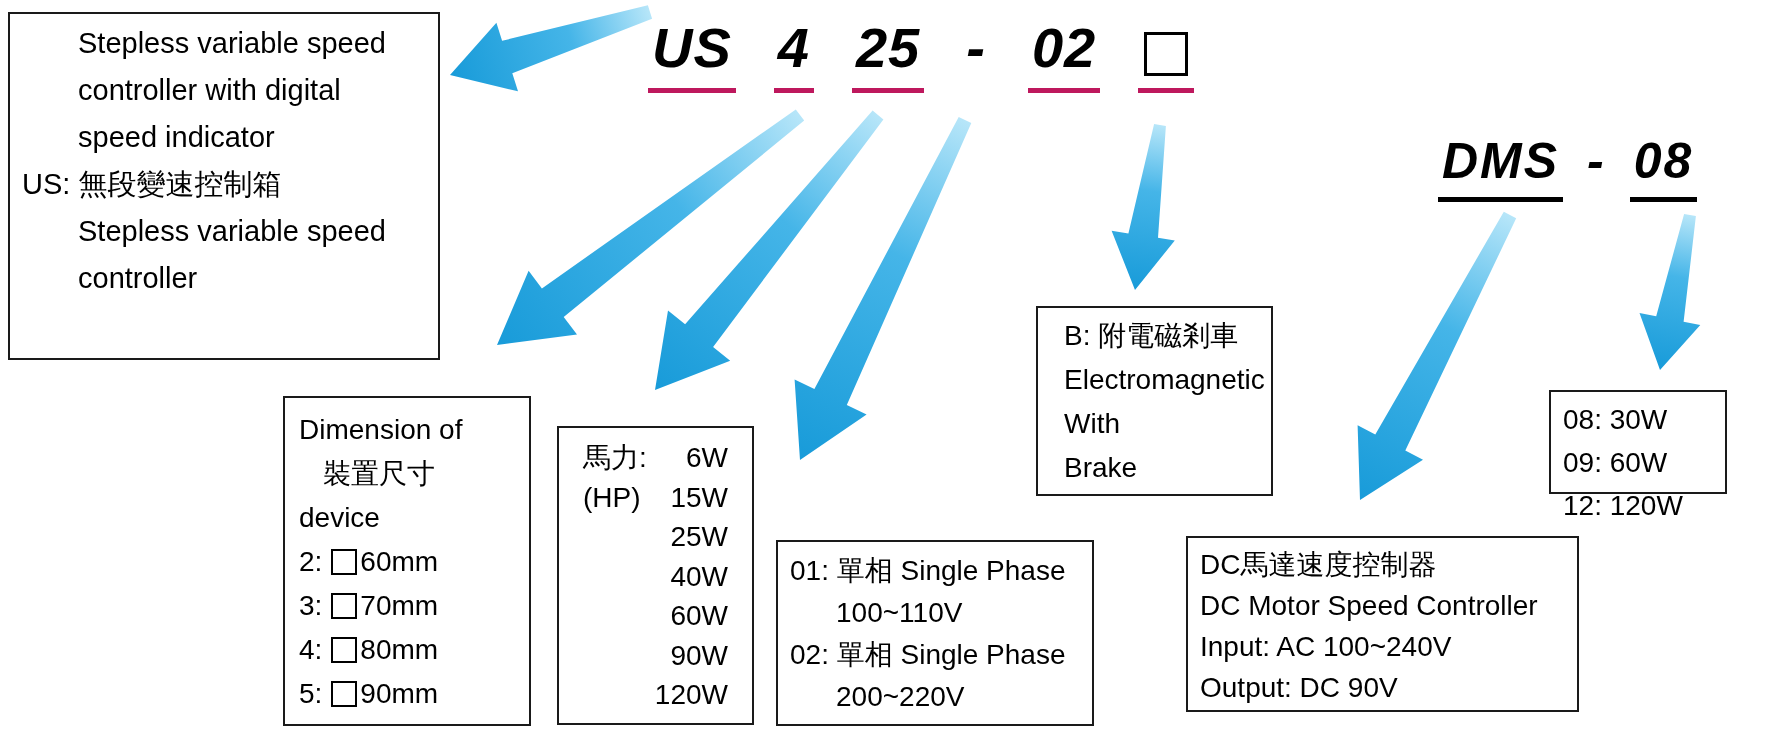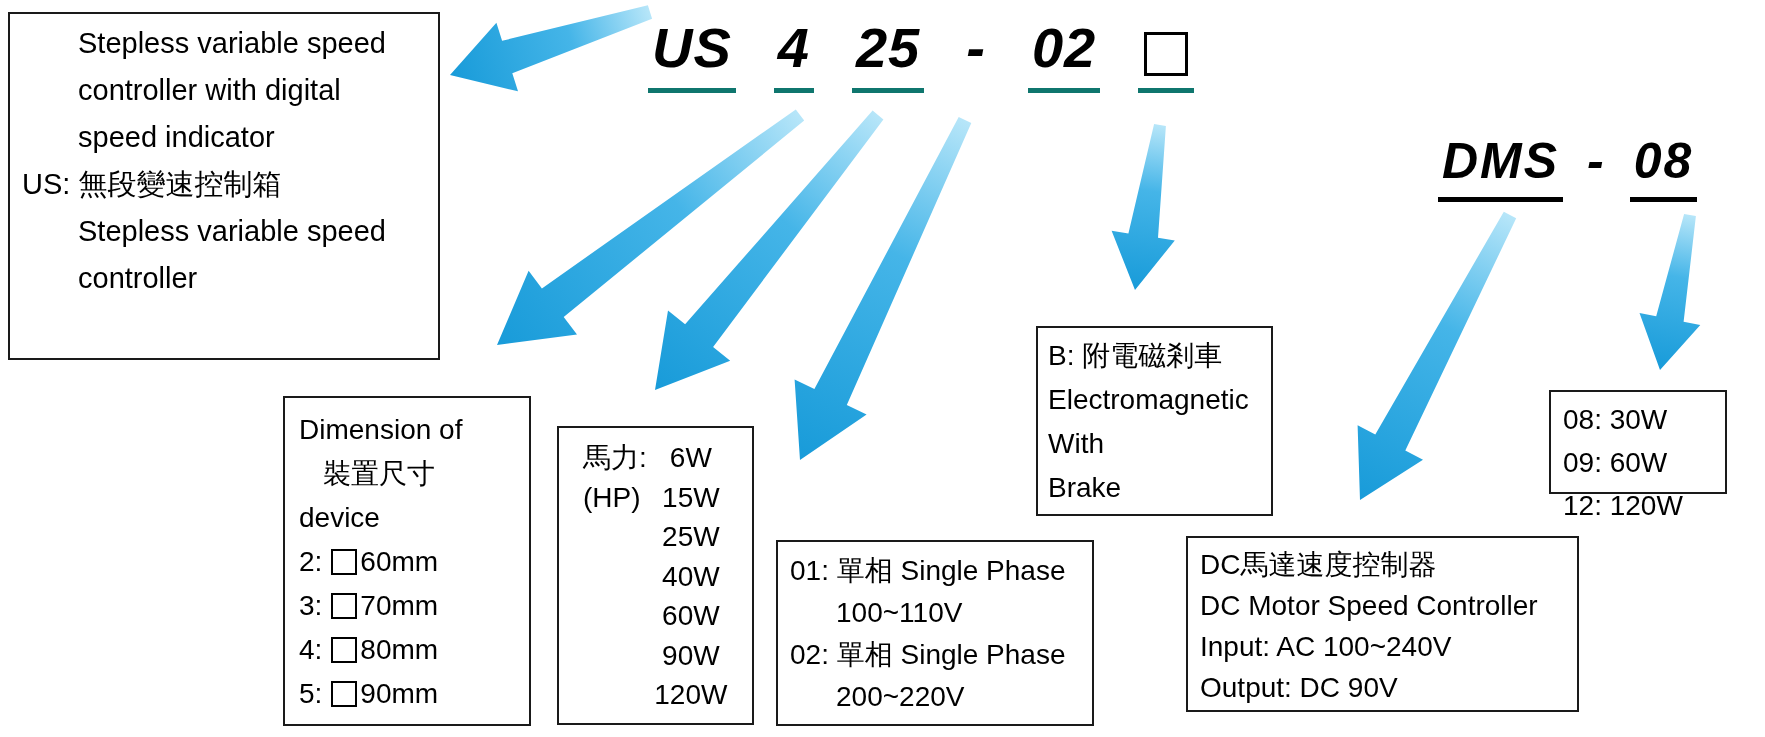--- a/index.html
+++ b/index.html
@@ -29,21 +29,21 @@
   .series-box .line { line-height: 47px; white-space: nowrap; }
   .series-box .indent { padding-left: 56px; }
 
   
   .model-code {
     position: absolute; left: 648px; top: 20px;
     display: flex; align-items: flex-end; gap: 38px;
     font-size: 56px; font-weight: bold; font-style: italic; letter-spacing: 1px;
   }
   .mc-seg { line-height: 1; padding: 0 4px 12px; white-space: nowrap; }
-  .underlined { border-bottom: 5px solid #0f766e; }
+  .underlined { border-bottom: 5px solid #be185d; }
   .mc-dash { padding-bottom: 17px; }
   .mc-square-wrap { padding: 0 6px 12px; }
   .mc-square { display: block; width: 44px; height: 44px; border: 3px solid #000; box-sizing: border-box; background: #fff; }
 
   
   .dms-code {
     position: absolute; left: 1438px; top: 136px;
     display: flex; align-items: flex-end; gap: 20px;
     font-size: 50px; font-weight: bold; font-style: italic; letter-spacing: 2px;
   }
@@ -55,29 +55,29 @@
   .dim-box { left: 283px; top: 396px; width: 248px; height: 330px; padding: 10px 14px; font-size: 28px; }
   .dim-box .line { line-height: 44px; white-space: nowrap; }
   .dim-box .title-cn { padding-left: 24px; }
   .dim-row { line-height: 44px; display: flex; align-items: center; white-space: nowrap; }
   .sq { display: inline-block; width: 26px; height: 26px; border: 2px solid #000; box-sizing: border-box; margin: 0 3px 0 9px; background: #fff; }
 
   
   .hp-box { left: 557px; top: 426px; width: 197px; height: 299px; padding: 10px 24px; font-size: 28px; }
   .hp-row { display: flex; line-height: 39.5px; }
   .hp-label { width: 80px; white-space: nowrap; }
-  .hp-value { width: 84px; text-align: center; white-space: nowrap; }
+  .hp-value { width: 84px; text-align: right; white-space: nowrap; }
 
   
   .phase-box { left: 776px; top: 540px; width: 318px; height: 186px; padding: 8px 12px; font-size: 28px; }
   .phase-box .line { line-height: 42px; white-space: nowrap; }
   .phase-box .indent { padding-left: 46px; }
 
   
-  .brake-box { left: 1036px; top: 326px; width: 237px; height: 190px; padding: 6px 10px; font-size: 28px; }
+  .brake-box { left: 1036px; top: 306px; width: 237px; height: 190px; padding: 6px 26px; font-size: 28px; }
   .brake-box .line { line-height: 44px; white-space: nowrap; }
 
   
   .dc-box { left: 1186px; top: 536px; width: 393px; height: 176px; padding: 6px 12px; font-size: 28px; }
   .dc-box .line { line-height: 41px; white-space: nowrap; }
 
   
   .watt-box { left: 1549px; top: 390px; width: 178px; height: 104px; padding: 6px 12px; font-size: 28px; }
   .watt-box .line { line-height: 43px; white-space: nowrap; }
 </style>

